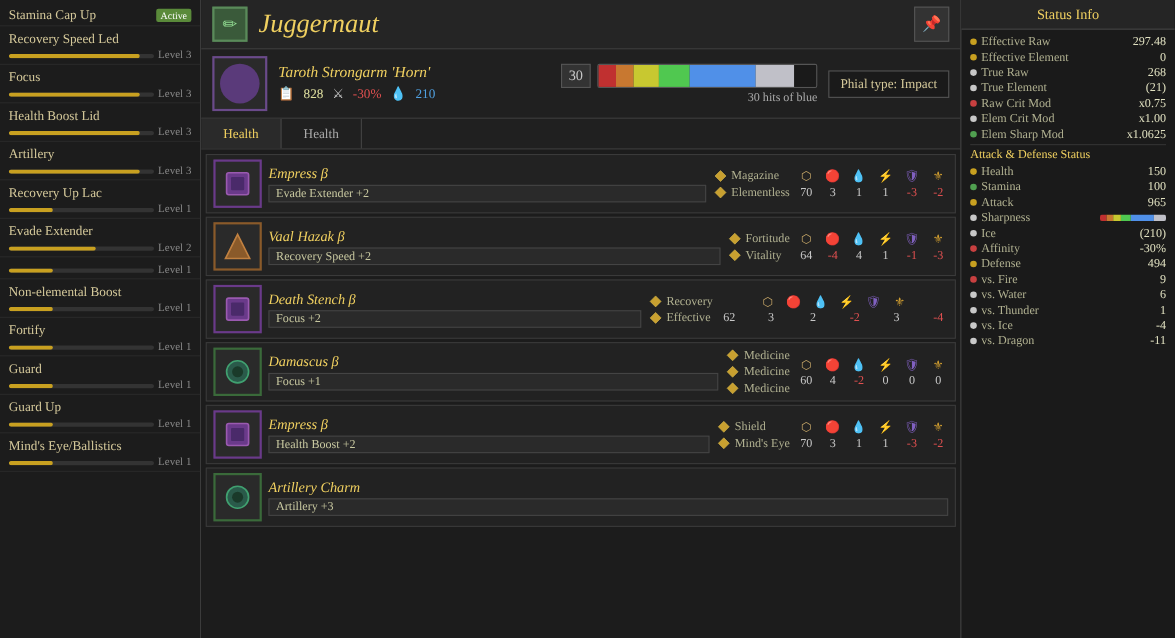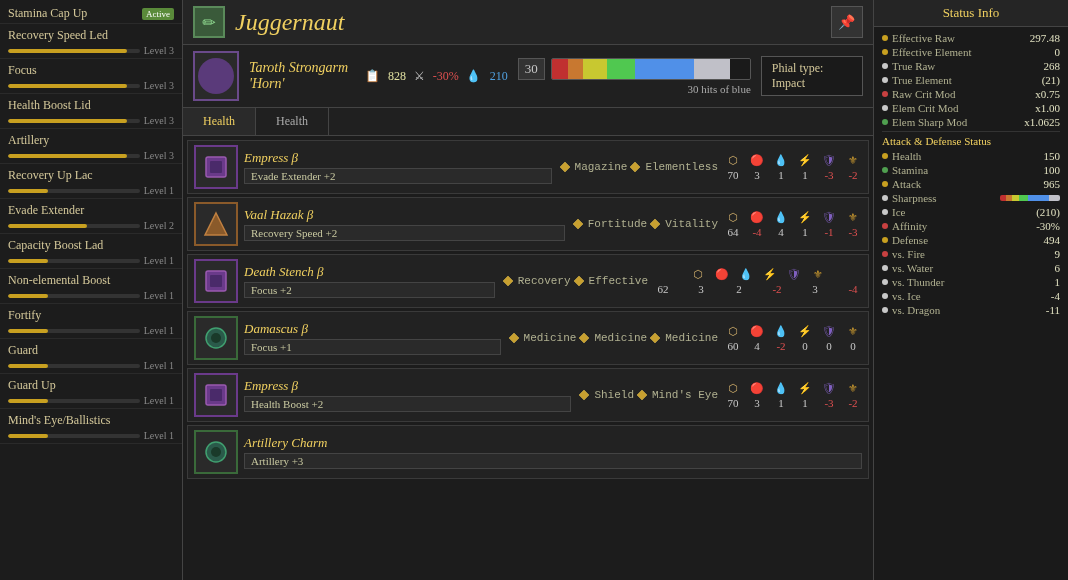--- a/index.html
+++ b/index.html
@@ -132,20 +132,21 @@
       justify-content: center;
     }
     .weapon-icon-inner {
       width: 36px;
       height: 36px;
       background: #5a3a7a;
       border-radius: 50%;
     }
     .weapon-stats {
       display: flex;
+      flex-direction: column;
       gap: 3px;
     }
     .weapon-name-fancy {
       font-size: 14px;
       color: #f0d060;
       font-style: italic;
     }
     .weapon-nums {
       display: flex;
       align-items: center;
@@ -246,23 +247,22 @@
     .armor-skill {
       font-size: 11px;
       color: #c8c8a0;
       background: #2a2a2a;
       padding: 1px 6px;
       border: 1px solid #444;
       display: inline-block;
     }
     .armor-decorations {
       display: flex;
-      flex-direction: row;
+      flex-direction: column;
       gap: 1px;
-      font-family: Liberation Mono, monospace;
     }
     .deco-row {
       display: flex;
       align-items: center;
       gap: 3px;
     }
     .deco-icon {
       width: 14px;
       height: 14px;
       display: flex;
@@ -406,23 +406,20 @@
           <span>Evade Extender</span>
         </div>
         <div class="sidebar-bar-container">
           <div class="sidebar-bar">
             <div class="sidebar-bar-fill" style="width: 60%;"></div>
           </div>
           <span class="sidebar-level">Level 2</span>
         </div>
       </div>
       <div class="sidebar-item">
-        <div class="sidebar-item-name">
-          <span>Capacity Boost Lad</span>
-        </div>
         <div class="sidebar-bar-container">
           <div class="sidebar-bar">
             <div class="sidebar-bar-fill" style="width: 30%;"></div>
           </div>
           <span class="sidebar-level">Level 1</span>
         </div>
       </div>
       <div class="sidebar-item">
         <div class="sidebar-item-name">
           <span>Non-elemental Boost</span>

